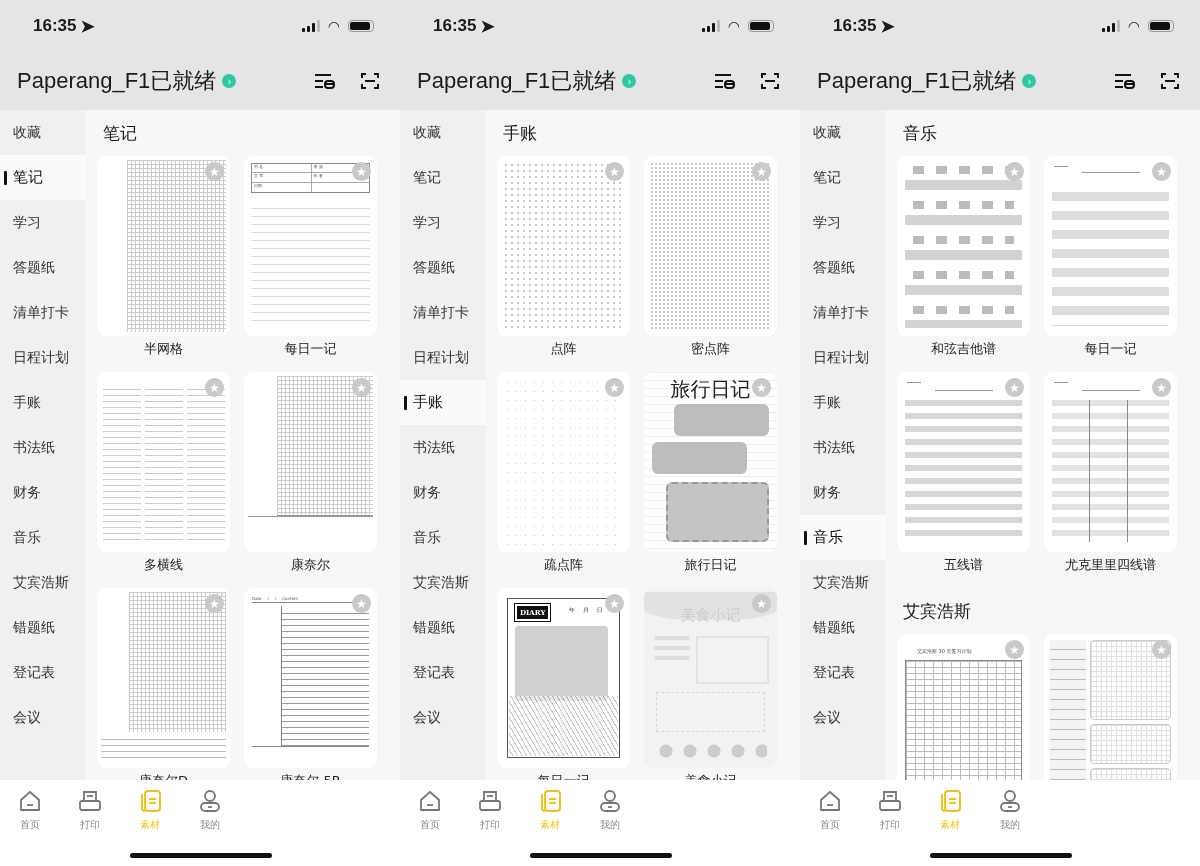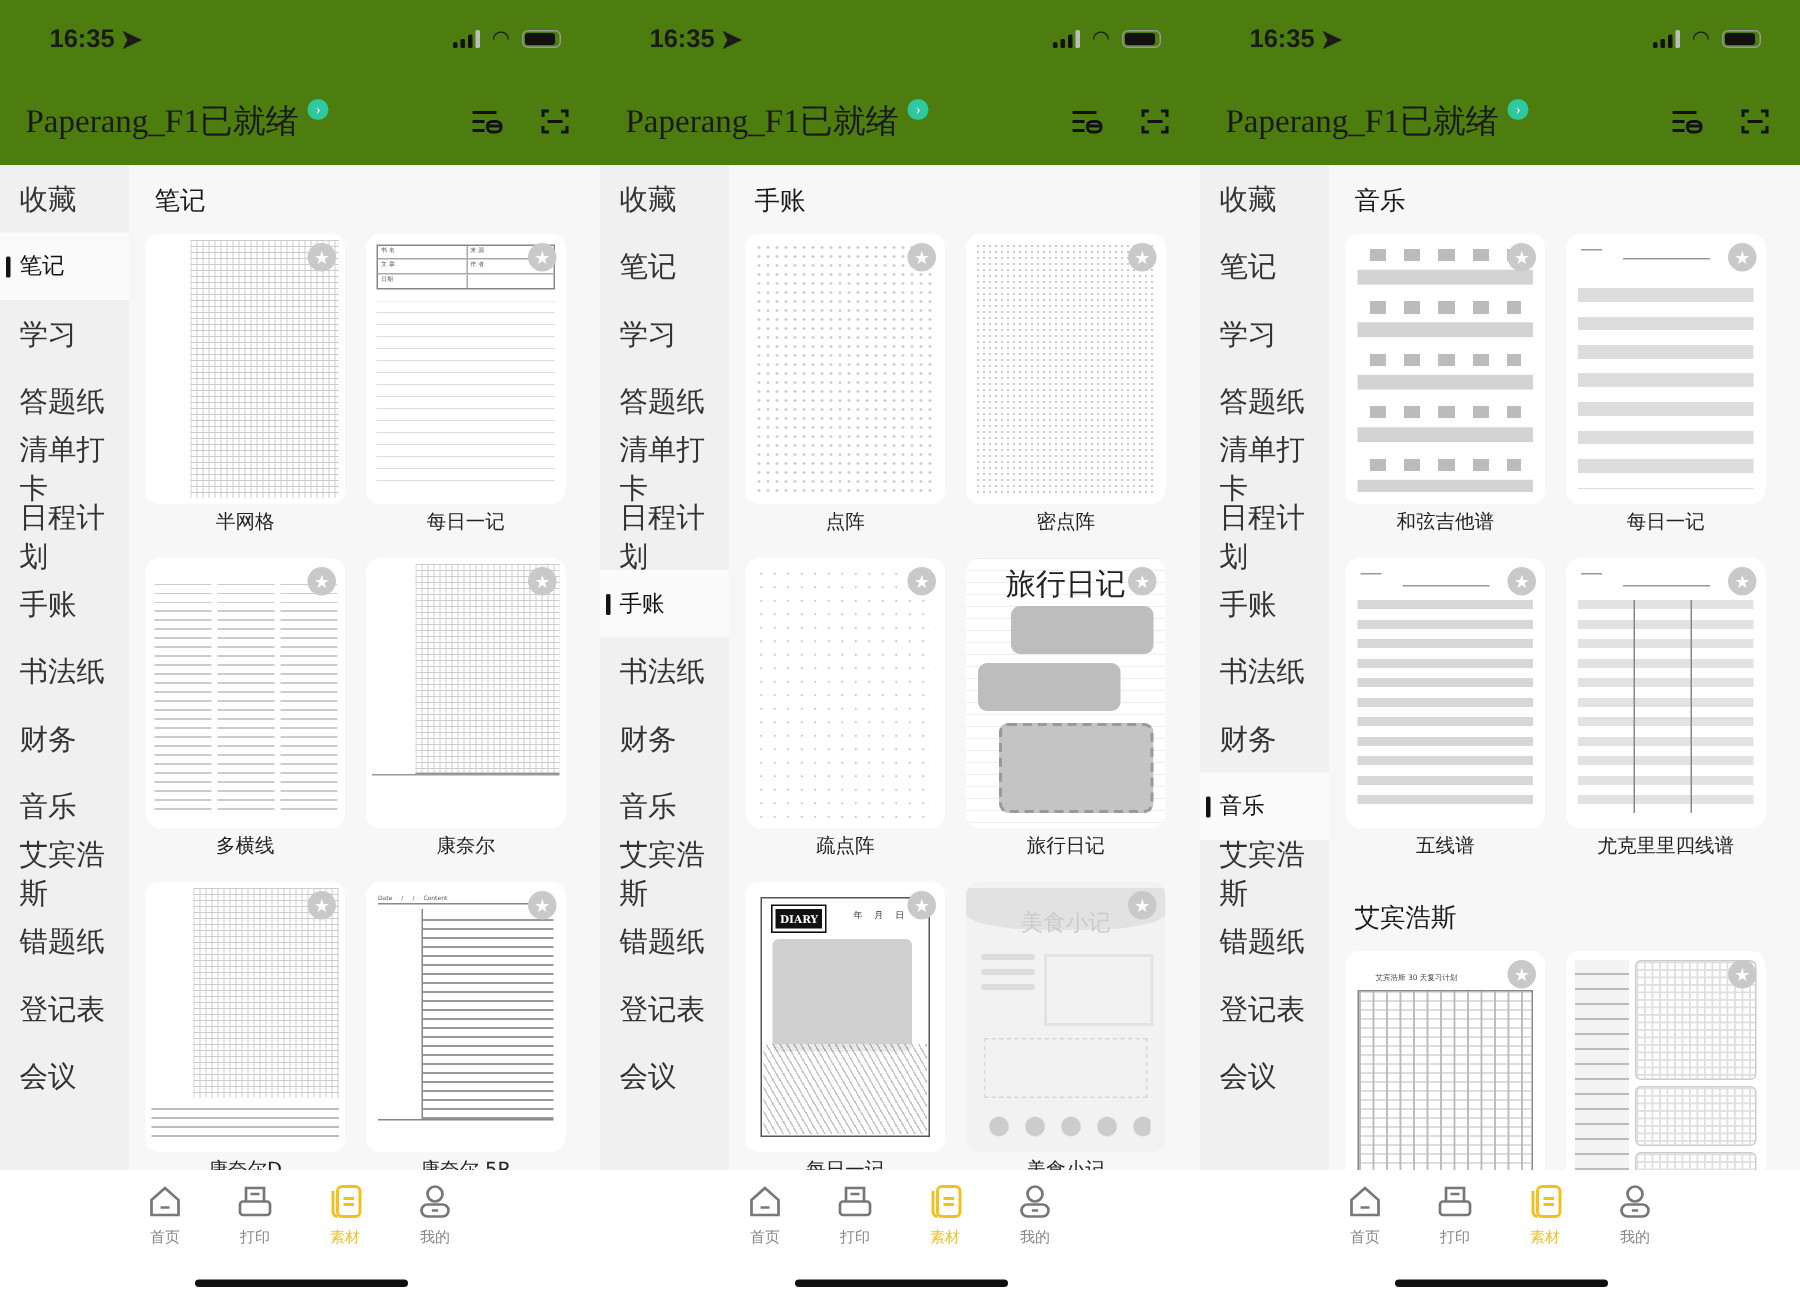--- a/index.html
+++ b/index.html
@@ -1,44 +1,44 @@
 <!DOCTYPE html>
 <html><head>
 <meta charset="utf-8">
 <style>
 *{box-sizing:border-box;margin:0;padding:0}
 body{width:1200px;height:866px;background:#fff;font-family:"DejaVu Sans","Liberation Sans",sans-serif;color:#1a1a1a;overflow:hidden;display:flex}
-.phone{width:400px;height:866px;position:relative;background:#4d7c0f;overflow:hidden}
+.phone{width:400px;height:866px;position:relative;background:#e5e5e5;overflow:hidden}
 .status{height:52px;display:flex;align-items:center;justify-content:space-between;padding:0 26px 0 33px}
 .time{font-size:17px;font-weight:bold;font-family:"Liberation Sans",sans-serif;display:flex;align-items:center;gap:4px}
 .sicons{display:flex;align-items:center;gap:8px}
 .sig{display:flex;align-items:flex-end;gap:2px;height:12px}
 .sig i{display:block;width:3px;background:#111;border-radius:1px}
 .sig i.dim{background:#bbb}
 .batt{width:26px;height:12px;border:1.5px solid #999;border-radius:4px;padding:1px;position:relative}
 .batt b{display:block;height:100%;width:90%;background:#111;border-radius:2px}
 .header{height:58px;display:flex;align-items:center;justify-content:space-between;padding:0 18px 0 17px}
-.title{font-size:22px;font-family:Liberation Serif, serif;display:flex;align-items:flex-start;gap:6px}
+.title{font-size:22px;font-family:Liberation Sans, sans-serif;display:flex;align-items:center;gap:6px}
 .go{width:14px;height:14px;border-radius:50%;background:#2fc9a0;color:#fff;font-size:10px;display:inline-flex;align-items:center;justify-content:center}
 .hicons{display:flex;gap:22px;align-items:center}
 .hicon{width:24px;height:24px}
 .body{position:absolute;top:110px;left:0;right:0;bottom:86px;display:flex}
 .side{width:86px;background:#f0f0f0;height:100%}
-.sitem{height:45px;display:flex;align-items:center;padding-left:13px;font-size:19px;color:#333}
+.sitem{height:45px;display:flex;align-items:center;padding-left:13px;font-size:14px;color:#333}
 .sitem.active{background:#fafafa;font-size:15px;color:#111;padding-left:4px}
 .sitem.active::before{content:"";display:inline-block;width:3px;height:14px;background:#111;margin-right:6px;border-radius:1px}
 .main{flex:1;background:#f7f7f7;padding:0 10px 0 11px;overflow:hidden}
 .sec{font-size:17px;padding:12px 0 0 6px;height:46px}
 .grid{display:grid;grid-template-columns:133px 133px;column-gap:14px}
 .card{display:flex;flex-direction:column;align-items:center;margin-bottom:6px}
 .thumb{width:133px;height:180px;background:#fff;border-radius:9px;position:relative;overflow:hidden}
 .label{font-size:13px;color:#222;height:30px;line-height:26px}
 .star{position:absolute;top:6px;right:6px;width:19px;height:19px;border-radius:50%;background:#c9c9c9;display:flex;align-items:center;justify-content:center;color:#fff;font-size:12px;z-index:3}
 .tabbar{position:absolute;left:0;right:0;bottom:0;height:86px;background:#fff}
-.tabs{display:flex;justify-content:center;padding-top:8px}
+.tabs{display:flex;justify-content:flex-start;padding-top:8px}
 .tab{display:flex;flex-direction:column;align-items:center;width:60px;font-size:10px;color:#888;gap:4px}
 .tab.active{color:#f2c21b}
 .homebar{position:absolute;bottom:8px;left:130px;width:142px;height:5px;background:#111;border-radius:3px}
 
 .pat-grid{position:absolute;background-image:linear-gradient(#ccc 1px,transparent 1px),linear-gradient(90deg,#ccc 1px,transparent 1px);background-size:4px 4px}
 .pat-dots{position:absolute;inset:6px;background-image:radial-gradient(#c8c8c8 0.8px,transparent 1px);background-size:6px 6px}
 .pat-dots.dense{background-size:4px 4px}
 .pat-lines{position:absolute;background-image:repeating-linear-gradient(#fff 0 8px,#bbb 8px 9px)}
 .block{position:absolute;background:#d8d8d8;border-radius:6px}
 </style>

